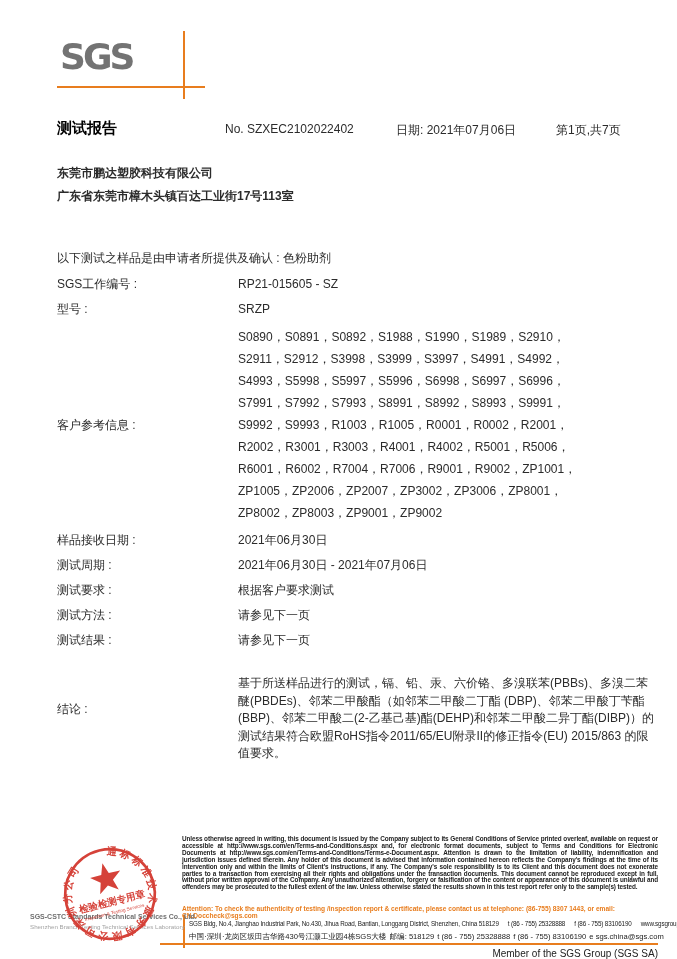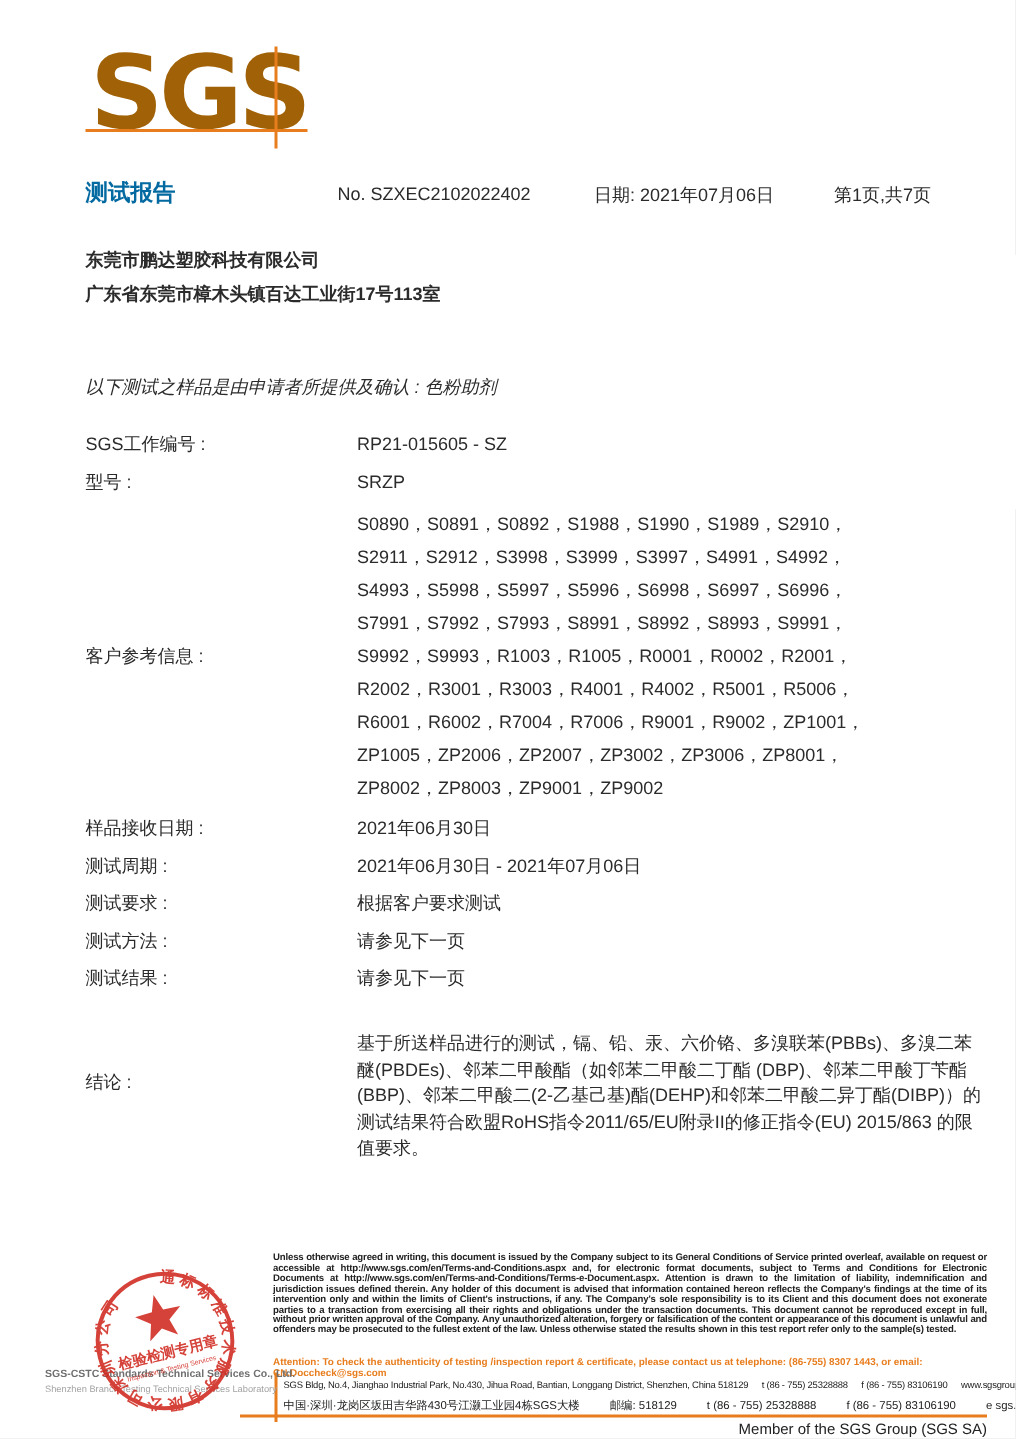--- a/index.html
+++ b/index.html
@@ -1,44 +1,44 @@
 <!DOCTYPE html>
 <html><head>
 <meta charset="utf-8">
 <style>
   html,body{margin:0;padding:0;background:#e8e8e8;}
   .page{position:relative;width:677px;height:959px;background:#ffffff;margin:0 auto;
         font-family:"Liberation Sans","DejaVu Sans",sans-serif;color:#2b2b2b;overflow:hidden;}
   
-  .logo-text{position:absolute;left:60px;top:23px;font-size:68px;font-weight:bold;
-             color:#a16207;letter-spacing:-3px;font-family:"DejaVu Sans",sans-serif;}
+  .logo-text{position:absolute;left:60px;top:36px;font-size:36px;font-weight:bold;
+             color:#737373;letter-spacing:-3px;font-family:"DejaVu Sans",sans-serif;}
   .logo-vline{position:absolute;left:183px;top:31px;width:2px;height:68px;background:#e87d1e;}
   .logo-hline{position:absolute;left:57px;top:86px;width:148px;height:2px;background:#e87d1e;}
-  .doc-title{position:absolute;left:57px;top:119px;font-size:15px;font-weight:bold;color:#0369a1;}
+  .doc-title{position:absolute;left:57px;top:119px;font-size:15px;font-weight:bold;color:#000000;}
   .doc-no{position:absolute;left:225px;top:122px;font-size:12px;}
   .doc-date{position:absolute;left:396px;top:122px;font-size:12px;}
   .doc-page{position:absolute;left:556px;top:122px;font-size:12px;}
   .applicant{position:absolute;left:57px;top:162px;font-size:12px;line-height:23px;font-weight:bold;}
   
   .content{position:absolute;left:57px;top:250px;width:601px;}
-  .statement{font-size:12px;line-height:17px;margin-bottom:21px;font-style:italic;}
+  .statement{font-size:12px;line-height:17px;margin-bottom:9px;}
   .row{display:flex;font-size:12px;line-height:17px;margin-bottom:8px;align-items:center;}
   .row .lbl{width:181px;flex:none;}
   .row .val{flex:1;}
   .ref-line{line-height:22px;}
   .row.conclusion .val{line-height:17.5px;margin-top:18px;}
   
   .terms{position:absolute;left:182px;top:836px;width:476px;font-size:6.4px;line-height:6.9px;
          text-align:justify;font-weight:bold;color:#222;letter-spacing:-0.1px;}
   .attention{position:absolute;left:182px;top:905px;width:476px;font-size:6.6px;line-height:7.2px;
              color:#e87d1e;font-weight:bold;}
   .addr-en{position:absolute;left:189px;top:920px;width:468px;font-size:6.3px;color:#222;
            display:flex;gap:9px;white-space:nowrap;letter-spacing:-0.15px;}
   .addr-cn{position:absolute;left:189px;top:932px;width:468px;font-size:7.6px;color:#222;
-           display:flex;gap:20px;white-space:nowrap;}
+           display:flex;gap:3px;white-space:nowrap;}
   .footer-vline{position:absolute;left:183px;top:915px;width:2px;height:33px;background:#e87d1e;}
   .footer-hline{position:absolute;left:160px;top:943px;width:498px;height:2px;background:#e87d1e;}
   .member{position:absolute;left:0;top:948px;width:658px;text-align:right;font-size:10px;color:#222;}
   .co1{position:absolute;left:30px;top:913px;font-size:7px;font-weight:bold;color:#6f6f6f;white-space:nowrap;}
   .co2{position:absolute;left:30px;top:923px;font-size:6.2px;color:#a3a3a3;white-space:nowrap;}
   .stamp{position:absolute;left:54px;top:840px;width:112px;height:108px;
          transform:rotate(-14deg);opacity:0.88;}
 </style>
 </head>
 <body>

